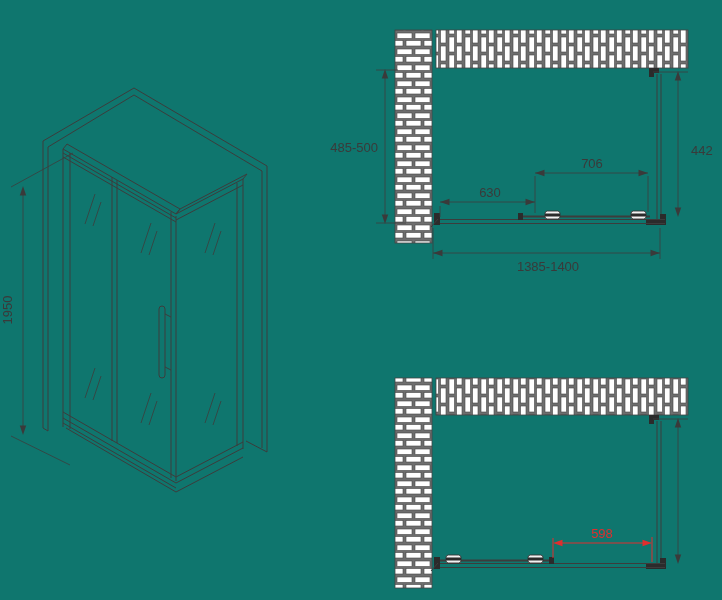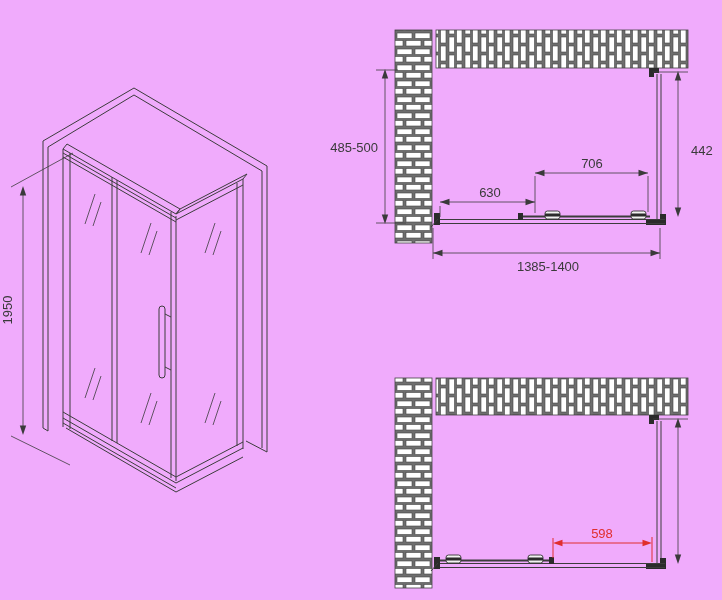--- a/index.html
+++ b/index.html
@@ -1,16 +1,16 @@
 <!DOCTYPE html>
 <html><head>
 <meta charset="utf-8">
 <style>
   html,body{margin:0;padding:0;background:#ffffff;}
-  .stage{position:relative;width:722px;height:600px;background:#f0abfc;overflow:hidden;}
+  .stage{position:relative;width:722px;height:600px;background:#0f766e;overflow:hidden;}
   svg{display:block;}
   .ln{stroke:#3c3c3c;fill:none;stroke-width:1;}
   .thin{stroke-width:0.8;}
   .thk{stroke-width:2;}
   .blk{fill:#2b2b2b;stroke:none;}
   .dimf{fill:#3a3a3a;stroke:none;}
   .red{stroke:#e02e2e;fill:none;stroke-width:1;}
   .redf{fill:#e02e2e;stroke:none;}
   .roller{fill:#f2f2f2;stroke:#333;stroke-width:0.9;}
   text{font-family:"Liberation Sans","DejaVu Sans",sans-serif;font-size:13px;fill:#3a3a3a;}

